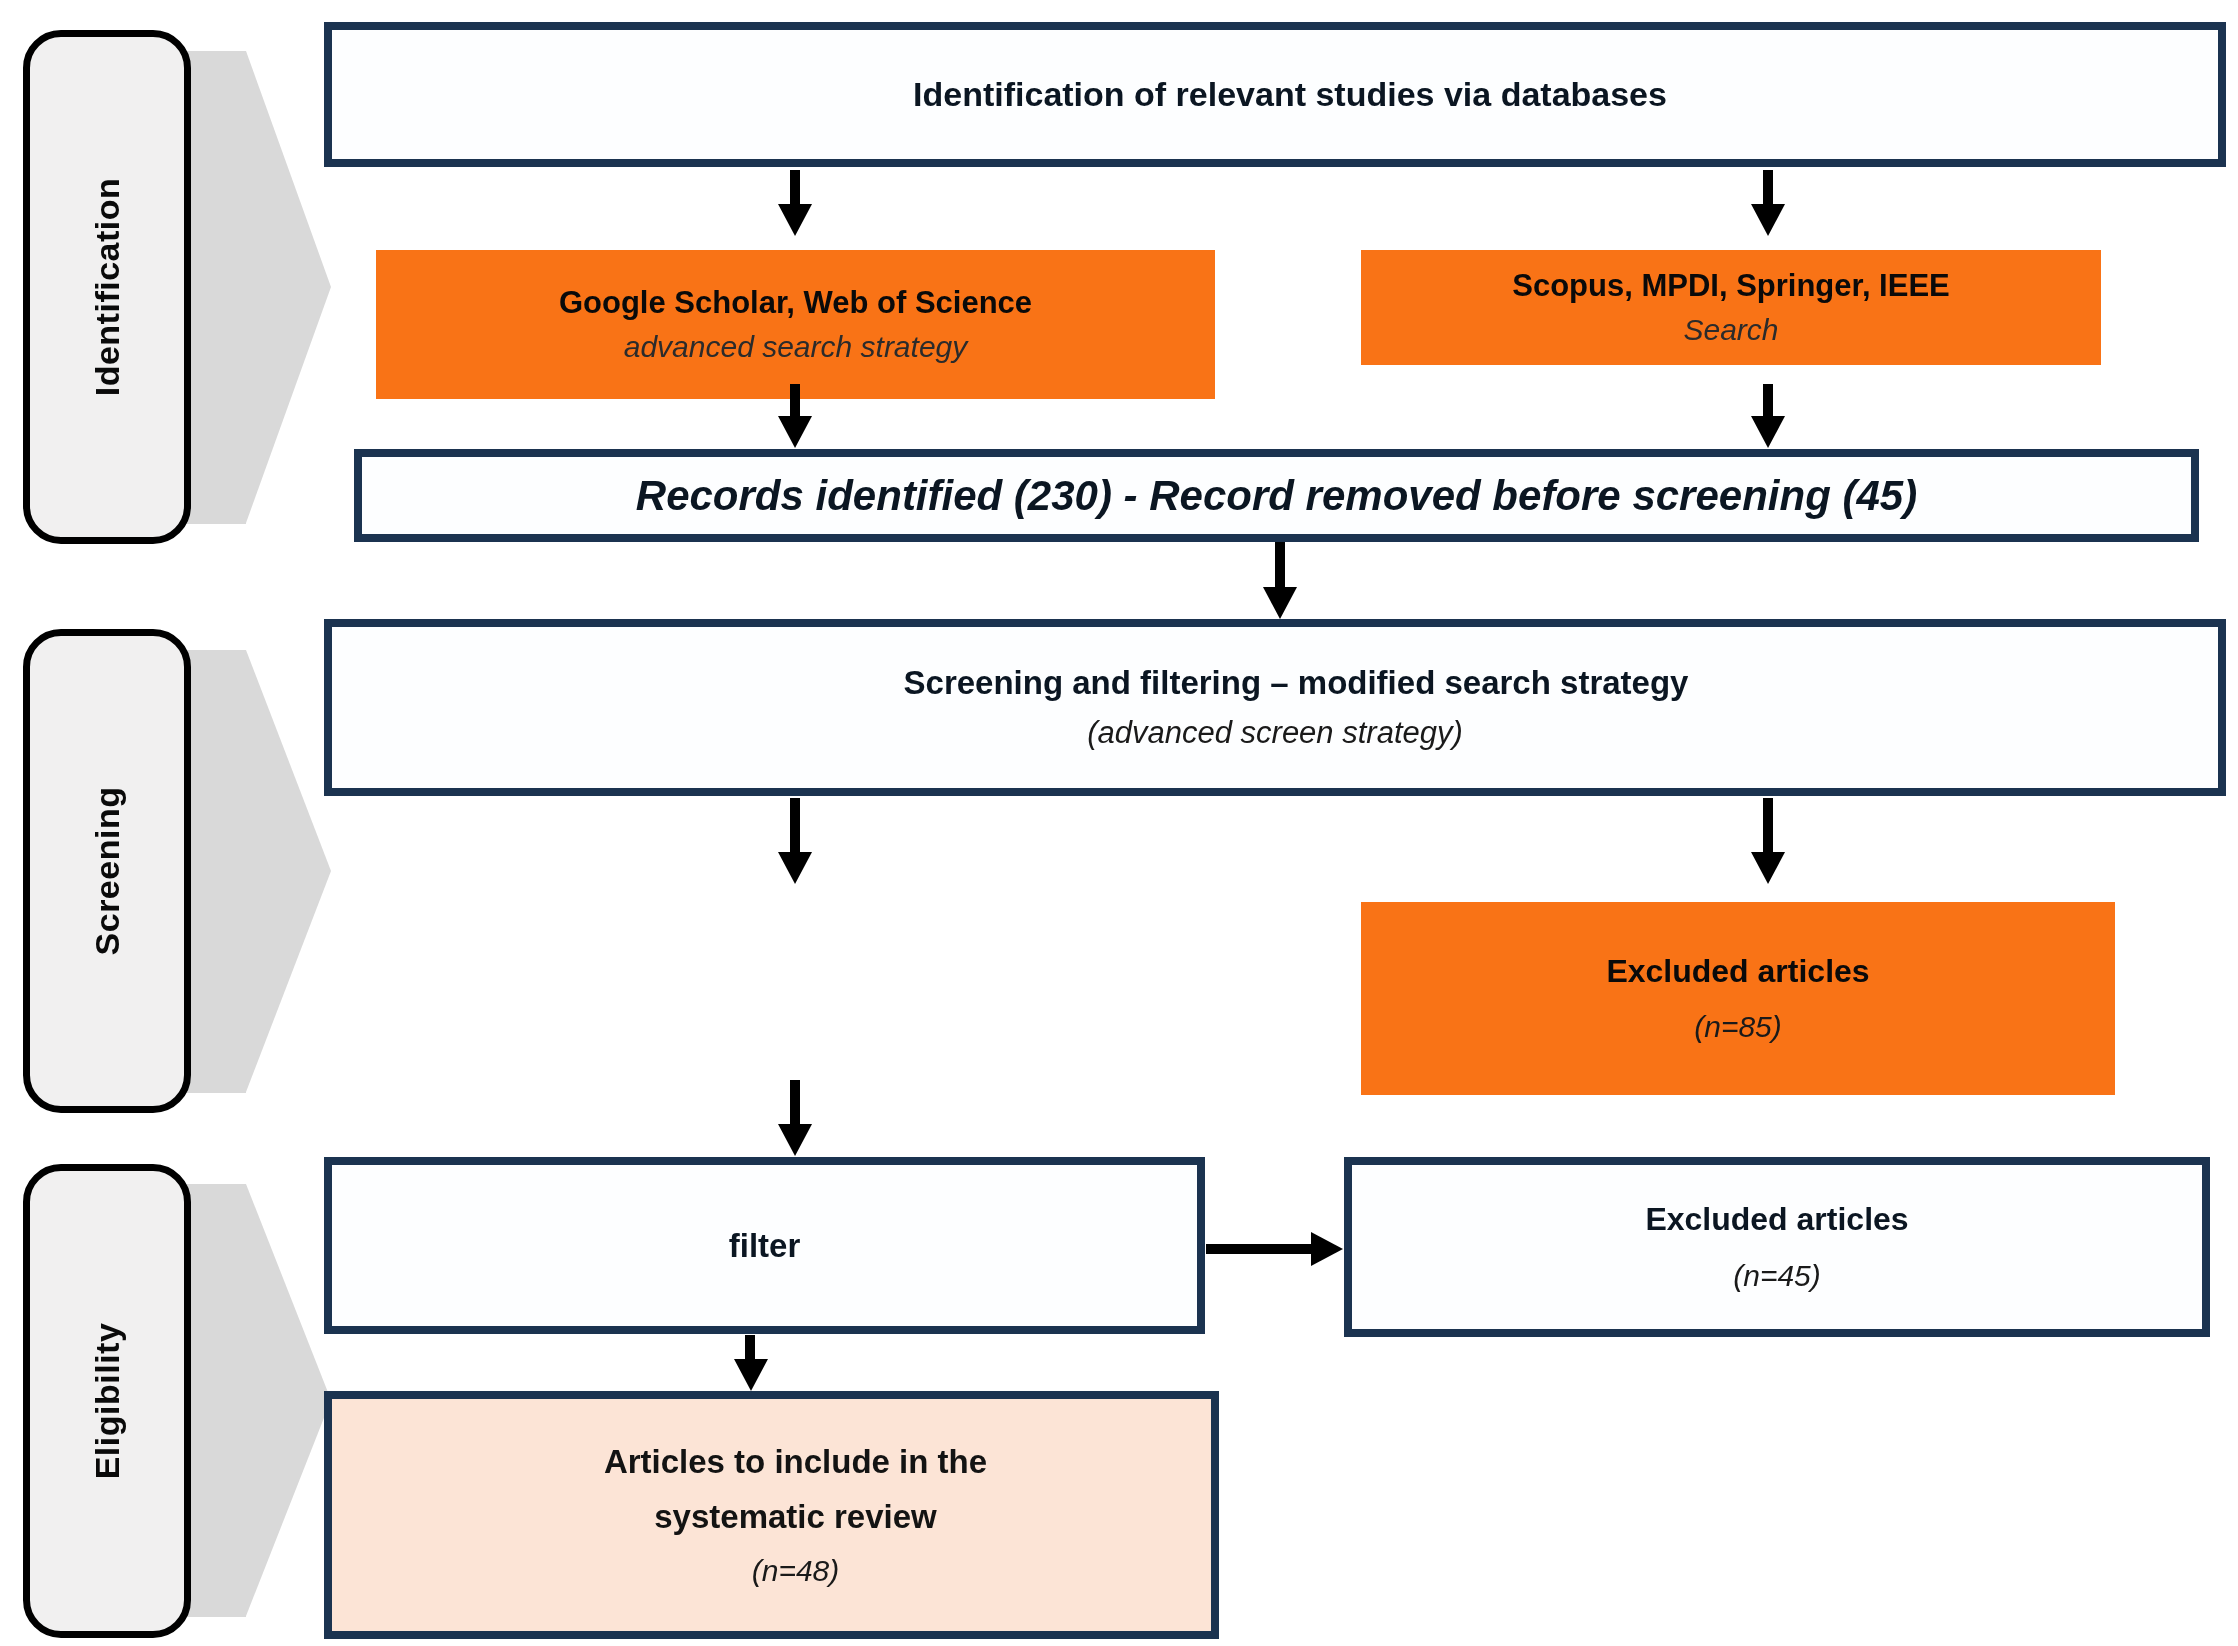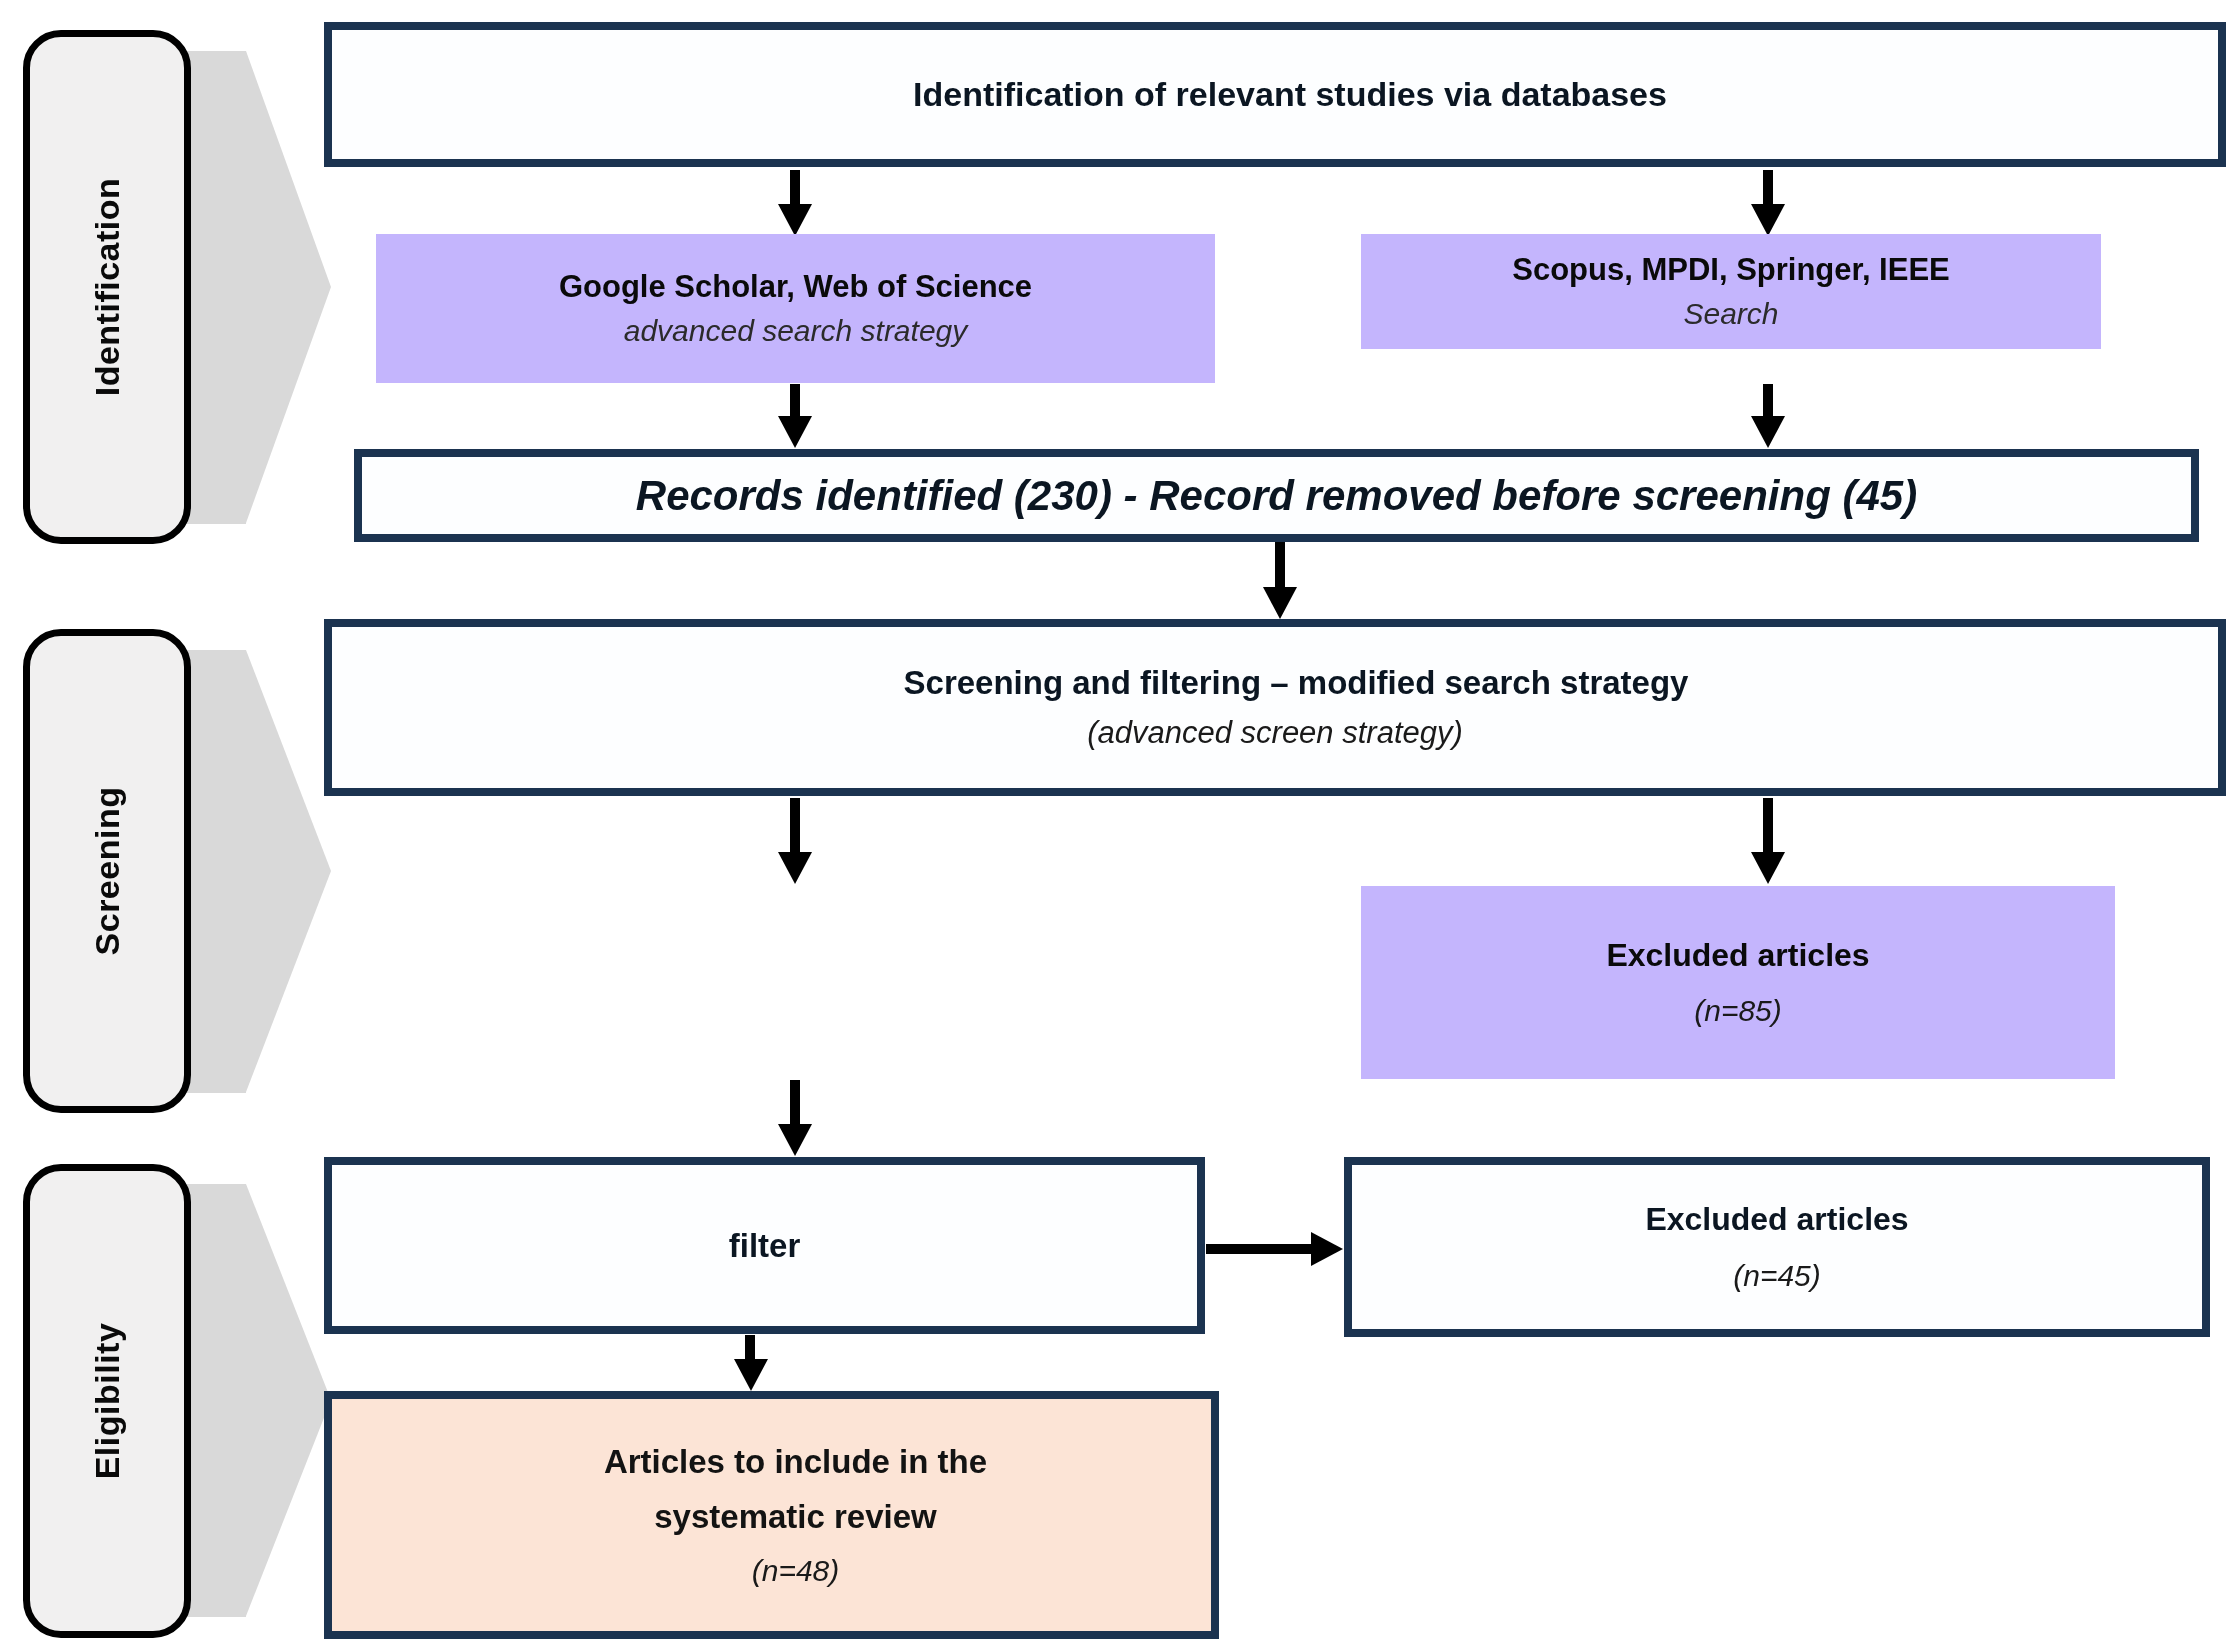--- a/index.html
+++ b/index.html
@@ -28,21 +28,21 @@
   }
   .chev-rect{position:absolute;left:87px;background:#d9d9d9;z-index:1;}
   .chev-tip{position:absolute;width:0;height:0;z-index:1;}
   
   .box{
     position:absolute;box-sizing:border-box;
     display:flex;flex-direction:column;justify-content:center;align-items:center;
     text-align:center;z-index:2;
   }
   .navy{background:#fdfeff;border:8.2px solid #1b3350;}
-  .grayfill{background:#c4b5fd;border:none;}
+  .grayfill{background:#f97316;border:none;margin-top:16px;}
   .peachfill{background:#fce4d6;border:8.2px solid #1b3350;}
   .t-bold{font-weight:700;color:#0b1622;}
   .t-reg{font-weight:400;color:#2b2b2b;font-style:italic;}
   
   .shaft-v{position:absolute;width:10.3px;background:#000000;z-index:2;}
   .shaft-h{position:absolute;height:10.3px;background:#000000;z-index:2;}
   .head-down{
     position:absolute;width:0;height:0;z-index:2;
     border-left:17px solid transparent;border-right:17px solid transparent;
     border-top:32px solid #000000;

